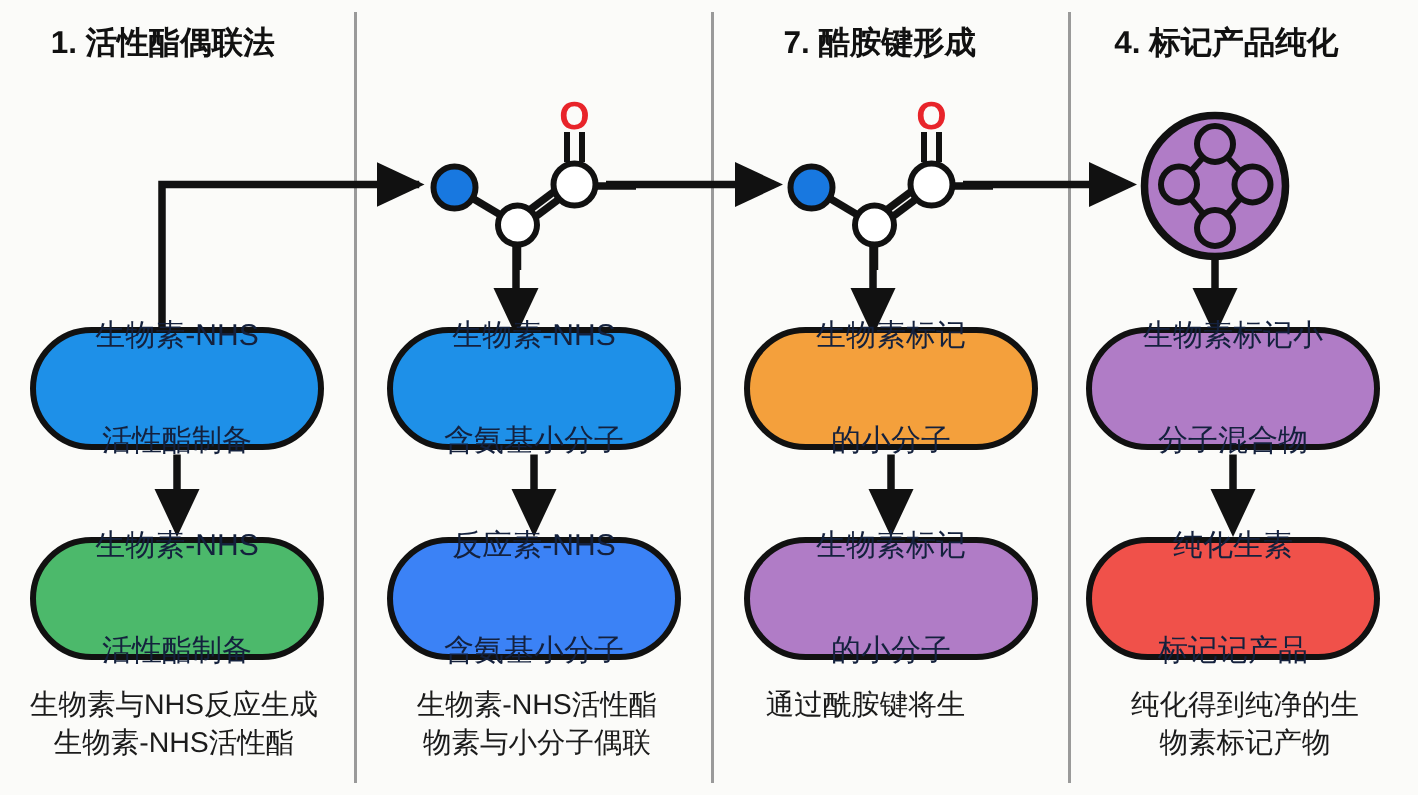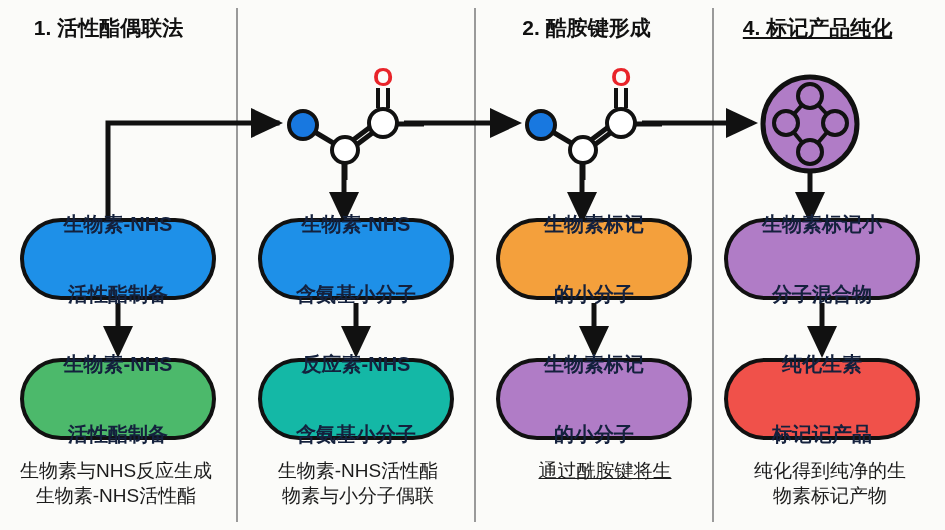--- a/index.html
+++ b/index.html
@@ -41,21 +41,21 @@
     border-radius:41px;
     box-sizing:border-box;
     display:flex;
     flex-direction:column;
     align-items:center;
     justify-content:center;
     font-size:20px;
     line-height:26px;
     color:#14213d;
     text-align:center;
-    font-weight:bold;
+    font-weight:normal;
     gap:44px;
   }
   .pill span{display:block;white-space:nowrap;}
 
   
   .caption{
     position:absolute;
     width:240px;
     text-align:center;
     font-size:19px;
@@ -74,22 +74,22 @@
 </head>
 <body>
 
 <div id="stage">
 
   <div class="divider" style="left:236px;"></div>
   <div class="divider" style="left:474px;"></div>
   <div class="divider" style="left:712px;"></div>
 
   <div class="col-title" style="left:0px;">1. 活性酯偶联法</div>
-  <div class="col-title" style="left:478px;">2. 酷胺键形成</div>
-  <div class="col-title" style="left:709px;text-decoration:underline;">4. 标记产品纯化</div>
+  <div class="col-title" style="left:478px;">7. 酷胺键形成</div>
+  <div class="col-title" style="left:709px;">4. 标记产品纯化</div>
 
   <svg class="svg-layer" viewBox="0 0 945 530">
     <defs>
       <marker id="arw" markerWidth="7" markerHeight="7" refX="5.2" refY="3" orient="auto">
         <path d="M0,0 L6.4,3 L0,6 z" fill="#111111"></path>
       </marker>
     </defs>
 
     <path d="M108,218 L108,123 L277,123" stroke="#111111" stroke-width="5" fill="none" stroke-linecap="square" marker-end="url(#arw)"></path>
 
@@ -164,21 +164,21 @@
   </div>
   <div class="pill" style="left:20px;top:358px;background:#4cb96b;">
     <span>生物素-NHS</span>
     <span>活性酯制备</span>
   </div>
 
   <div class="pill" style="left:258px;top:218px;background:#1e90e8;">
     <span>生物素-NHS</span>
     <span>含氨基小分子</span>
   </div>
-  <div class="pill" style="left:258px;top:358px;background:#14b8a6;">
+  <div class="pill" style="left:258px;top:358px;background:#3b82f6;">
     <span>反应素-NHS</span>
     <span>含氨基小分子</span>
   </div>
 
   <div class="pill" style="left:496px;top:218px;background:#f4a03c;">
     <span>生物素标记</span>
     <span>的小分子</span>
   </div>
   <div class="pill" style="left:496px;top:358px;background:#b07cc6;">
     <span>生物素标记</span>
@@ -195,21 +195,21 @@
   </div>
 
   <div class="caption" style="left:-4px;top:458px;">
     <span>生物素与NHS反应生成</span>
     <span>生物素-NHS活性酯</span>
   </div>
   <div class="caption" style="left:238px;top:458px;">
     <span>生物素-NHS活性酯</span>
     <span>物素与小分子偶联</span>
   </div>
-  <div class="caption" style="left:485px;top:458px;text-decoration:underline;">
+  <div class="caption" style="left:457px;top:458px;">
     <span>通过酰胺键将生</span>
   </div>
   <div class="caption" style="left:710px;top:458px;">
     <span>纯化得到纯净的生</span>
     <span>物素标记产物</span>
   </div>
 
 </div>
 
 </body></html>

